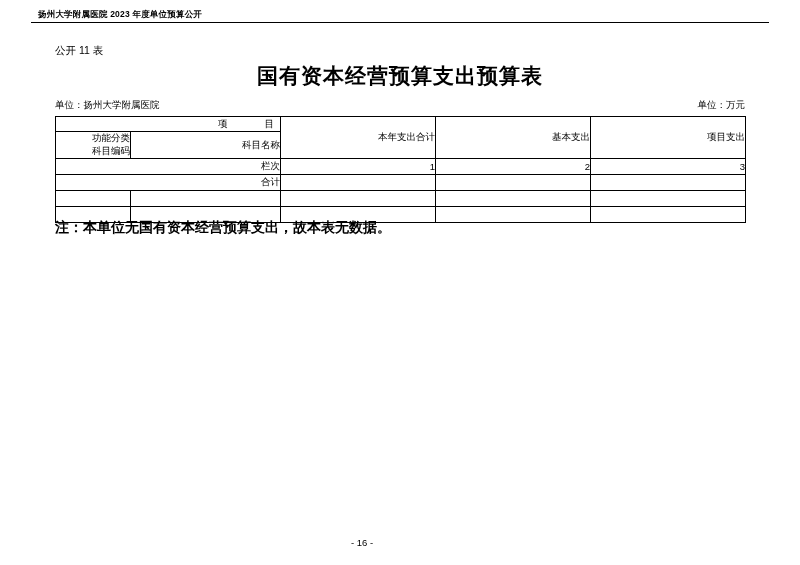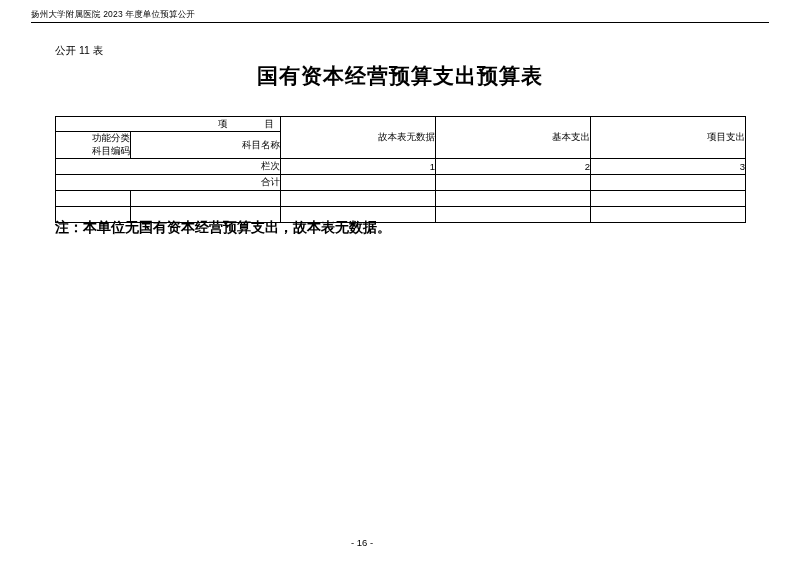--- a/index.html
+++ b/index.html
@@ -18,24 +18,24 @@
   .page {
     position: relative;
     width: 800px;
     height: 565px;
     box-sizing: border-box;
   }
   
   .doc-header {
     position: absolute;
     top: 9px;
-    left: 31px;
+    left: 38px;
     font-family: "Liberation Sans", "DejaVu Sans", sans-serif;
     font-size: 8.5px;
-    font-weight: normal;
+    font-weight: bold;
     letter-spacing: 0.2px;
     color: #000;
   }
   .header-rule {
     position: absolute;
     top: 22px;
     left: 31px;
     width: 738px;
     height: 1px;
     background: #000;
@@ -151,35 +151,39 @@
 
 <div class="page">
 
   <div class="doc-header">扬州大学附属医院 2023 年度单位预算公开</div>
   <div class="header-rule"></div>
 
   <div class="sheet-label">公开 11 表</div>
 
   <div class="doc-title">国有资本经营预算支出预算表</div>
 
+  <div class="unit-row">
+    <span class="unit-left">单位：扬州大学附属医院</span>
+    <span class="unit-right">单位：万元</span>
+  </div>
 
   <table class="budget-table">
     <colgroup>
       <col class="cell-code">
       <col class="cell-name">
       <col class="cell-total">
       <col class="cell-basic">
       <col class="cell-proj">
     </colgroup>
     <tbody>
       <tr>
         <td class="hdr-item-cell" colspan="2">
           <span class="hdr-item-text">项　　目</span>
         </td>
-        <td class="hdr-big" rowspan="2">故本表无数据</td>
+        <td class="hdr-big" rowspan="2">本年支出合计</td>
         <td class="hdr-big" rowspan="2">基本支出</td>
         <td class="hdr-big" rowspan="2">项目支出</td>
       </tr>
       <tr>
         <td class="hdr-sub">
           <div>功能分类</div>
           <div>科目编码</div>
         </td>
         <td class="hdr-sub">科目名称</td>
       </tr>

